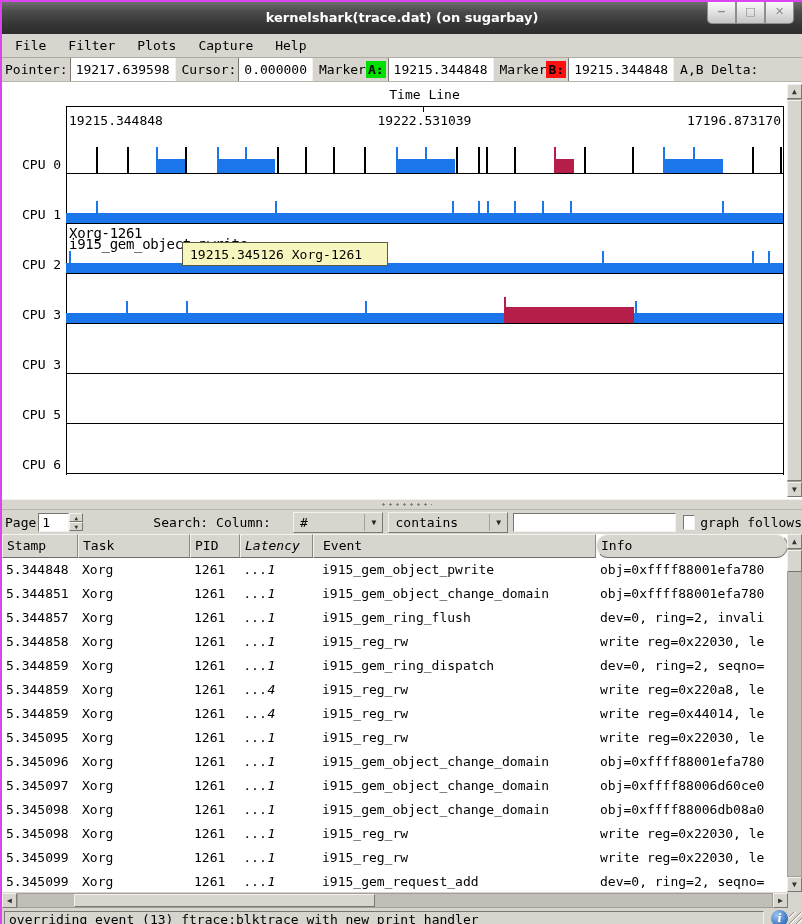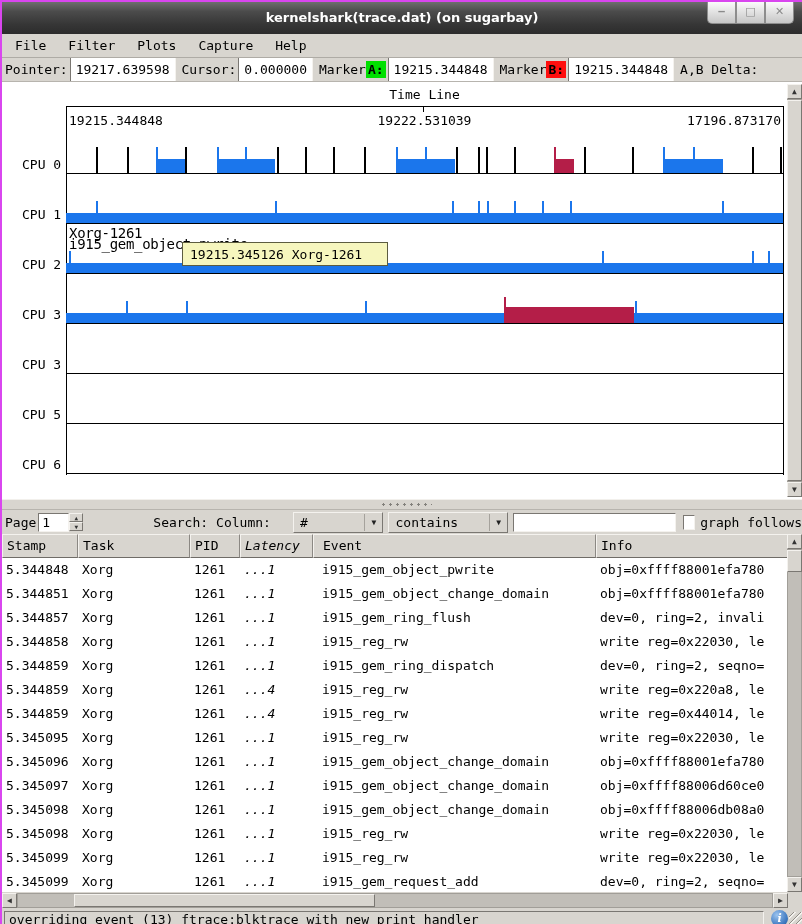--- a/index.html
+++ b/index.html
@@ -86,21 +86,21 @@
   .checkbox{width:13px;height:13px;background:#fff;border:1px solid;border-color:#7a7772 #f4f2ee #f4f2ee #7a7772;margin-left:7px;}
 
   
   .tablewrap{position:relative;height:358px;background:#fff;}
   .thead{display:flex;height:24px;width:786px;}
   .th{background:#d8d5cf;border-top:1px solid #f4f2ee;border-left:1px solid #f4f2ee;border-right:1px solid #8b8883;
     border-bottom:1px solid #6f6c67;box-sizing:border-box;line-height:22px;padding-left:4px;overflow:hidden;flex-shrink:0;}
   .tbody{height:334px;overflow:hidden;width:786px;}
   .tr{display:flex;height:24px;}
   .td{line-height:24px;padding-left:4px;overflow:hidden;white-space:nowrap;box-sizing:border-box;flex-shrink:0;}
-  .c0{width:76px;}.c1{width:112px;}.c2{width:50px;}.c3{width:73px;font-style:italic;}.c4{width:283px;padding-left:9px;}.c5{width:500px;}
+  .c0{width:76px;}.c1{width:112px;}.c2{width:50px;}.c3{width:73px;font-style:italic;}.c4{width:283px;padding-left:9px;}.c5{width:500px;border-radius:12px;}
   .th.c5{width:192px;}
 
   
   .hsb{position:relative;height:18px;background:#d8d5cf;}
 
   
   .statusbar{position:relative;height:18px;background:#d8d5cf;}
   .status-box{position:absolute;left:2px;top:1px;width:760px;height:16px;line-height:15px;padding-left:4px;
     border:1px solid;border-color:#7a7772 #f4f2ee #f4f2ee #7a7772;overflow:hidden;white-space:nowrap;box-sizing:border-box;}
   .info-icon{position:absolute;right:14px;top:0;width:17px;height:17px;border-radius:50%;

